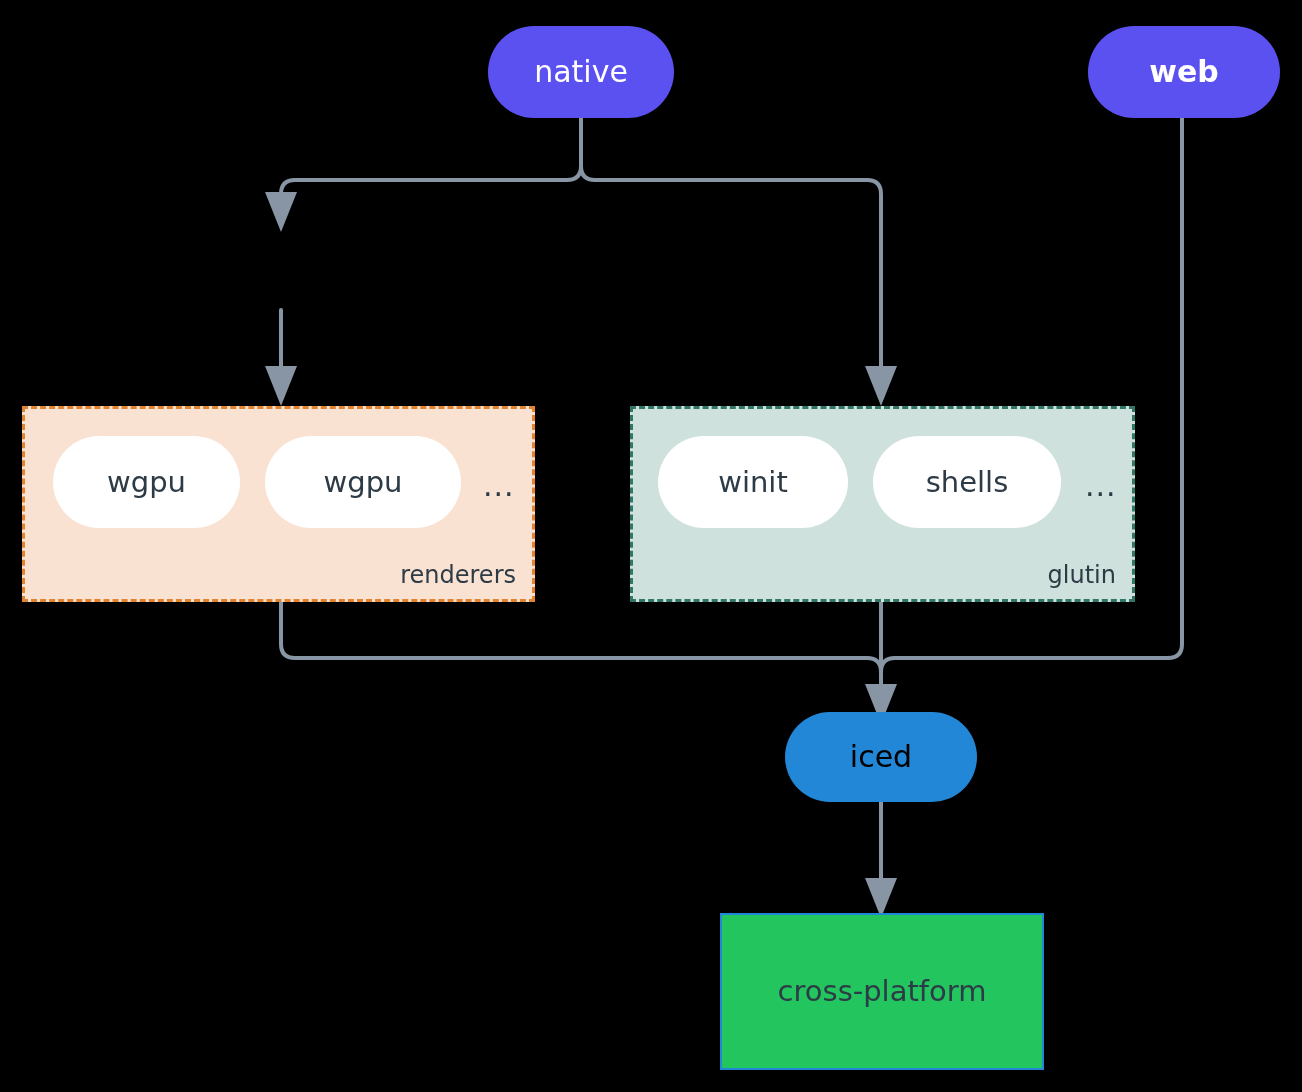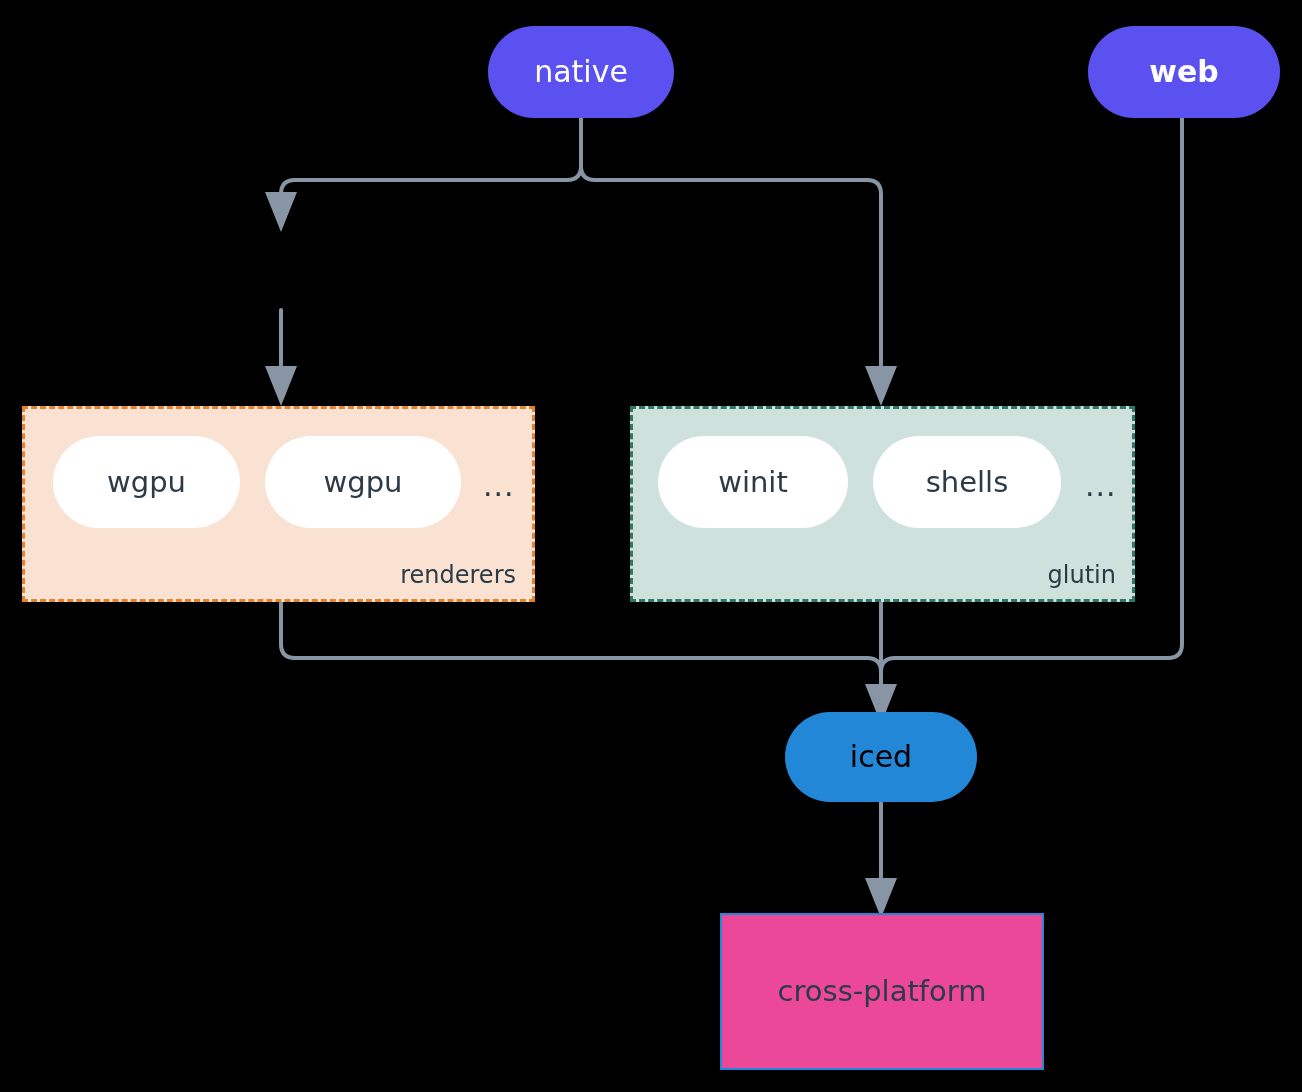--- a/index.html
+++ b/index.html
@@ -84,21 +84,21 @@
   .ellipsis {
     position: absolute;
     color: #2D3B47;
     font-size: 30px;
     letter-spacing: 1px;
     line-height: 1;
   }
   .app-box {
     position: absolute;
     box-sizing: border-box;
-    background: #ec4899;
+    background: #22c55e;
     border: 2px solid #2287D6;
     color: #2D3B47;
     font-size: 29px;
     display: flex;
     align-items: center;
     justify-content: center;
     text-align: center;
     line-height: 1.7;
   }
 </style>

